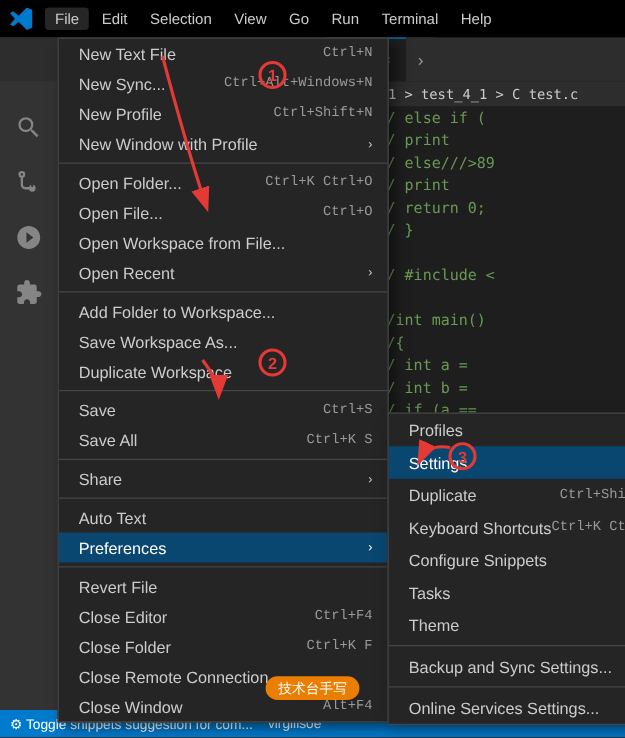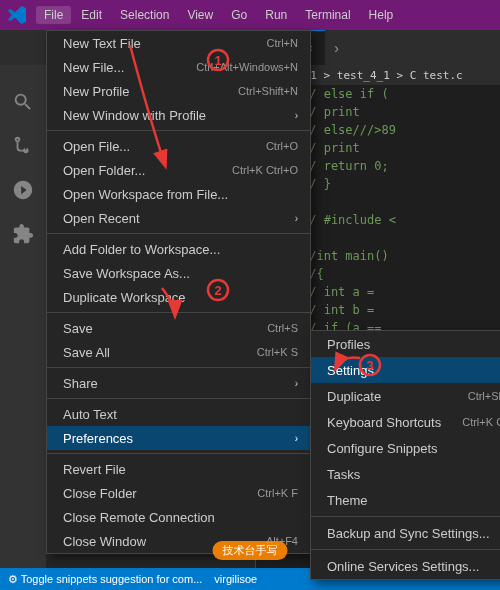--- a/index.html
+++ b/index.html
@@ -12,21 +12,21 @@
       background: #1e1e1e;
       color: #cccccc;
       position: relative;
     }
 
     
     .title-bar {
       position: absolute;
       top: 0; left: 0; right: 0;
       height: 30px;
-      background: #701a75;
+      background: #000000;
       display: flex;
       align-items: center;
       padding: 0 8px;
       gap: 4px;
     }
     .menu-icon {
       width: 18px;
       height: 18px;
       display: flex;
       align-items: center;
@@ -133,20 +133,21 @@
       font-size: 13px;
       height: 24px;
     }
     .menu-item.highlighted {
       background: #094771;
       color: #ffffff;
     }
     .menu-item .shortcut {
       color: #999999;
       font-size: 11px;
+      font-family: Liberation Mono, monospace;
     }
     .menu-item .arrow {
       font-size: 10px;
     }
     .menu-separator {
       height: 1px;
       background: #454545;
       margin: 3px 0;
     }
     .menu-item-label {
@@ -489,39 +490,39 @@
   </div>
   <div class="tab-next">›</div>
 </div>
 
 <div class="menu-dropdown">
   <div class="menu-item">
     <span class="menu-item-label">New Text File</span>
     <span class="shortcut">Ctrl+N</span>
   </div>
   <div class="menu-item">
-    <span class="menu-item-label">New File...</span>
+    <span class="menu-item-label">New Sync...</span>
     <span class="shortcut">Ctrl+Alt+Windows+N</span>
   </div>
   <div class="menu-item">
     <span class="menu-item-label">New Profile</span>
     <span class="shortcut">Ctrl+Shift+N</span>
   </div>
   <div class="menu-item">
     <span class="menu-item-label">New Window with Profile</span>
     <span class="arrow">›</span>
   </div>
   <div class="menu-separator"></div>
   <div class="menu-item">
+    <span class="menu-item-label">Open Folder...</span>
+    <span class="shortcut">Ctrl+K Ctrl+O</span>
+  </div>
+  <div class="menu-item">
     <span class="menu-item-label">Open File...</span>
     <span class="shortcut">Ctrl+O</span>
-  </div>
-  <div class="menu-item">
-    <span class="menu-item-label">Open Folder...</span>
-    <span class="shortcut">Ctrl+K Ctrl+O</span>
   </div>
   <div class="menu-item">
     <span class="menu-item-label">Open Workspace from File...</span>
   </div>
   <div class="menu-item">
     <span class="menu-item-label">Open Recent</span>
     <span class="arrow">›</span>
   </div>
   <div class="menu-separator"></div>
   <div class="menu-item">
@@ -551,20 +552,24 @@
   <div class="menu-item">
     <span class="menu-item-label">Auto Text</span>
   </div>
   <div class="menu-item highlighted">
     <span class="menu-item-label">Preferences</span>
     <span class="arrow">›</span>
   </div>
   <div class="menu-separator"></div>
   <div class="menu-item">
     <span class="menu-item-label">Revert File</span>
+  </div>
+  <div class="menu-item">
+    <span class="menu-item-label">Close Editor</span>
+    <span class="shortcut">Ctrl+F4</span>
   </div>
   <div class="menu-item">
     <span class="menu-item-label">Close Folder</span>
     <span class="shortcut">Ctrl+K F</span>
   </div>
   <div class="menu-item">
     <span class="menu-item-label">Close Remote Connection</span>
   </div>
   <div class="menu-item">
     <span class="menu-item-label">Close Window</span>

